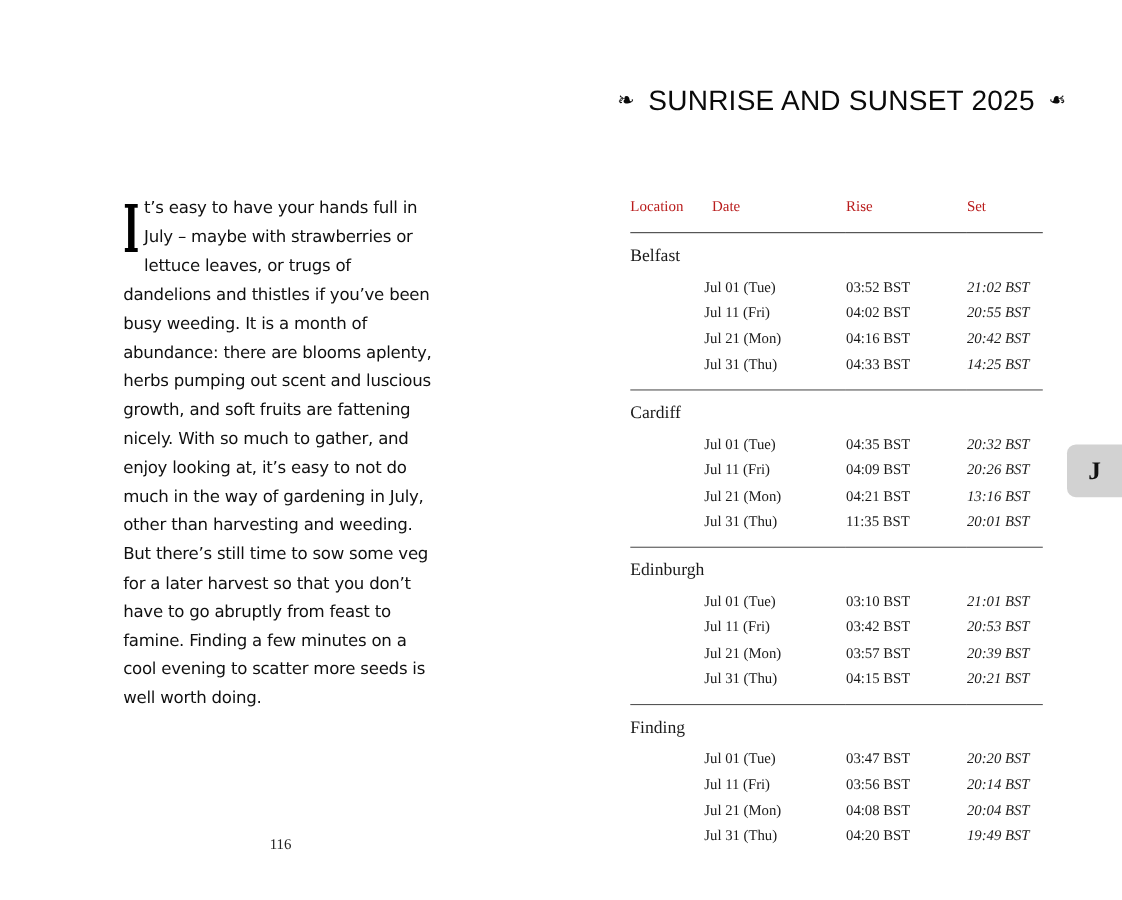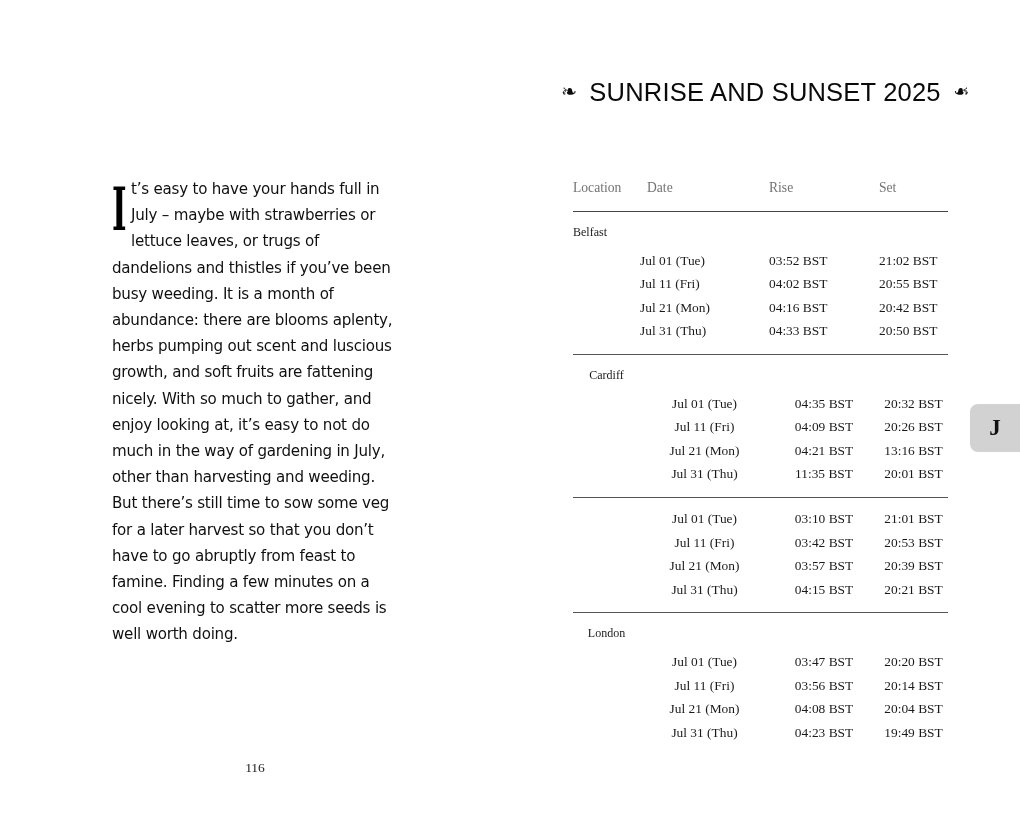--- a/index.html
+++ b/index.html
@@ -104,52 +104,51 @@
   .sun-table col.c-loc  { width: 67px; }
   .sun-table col.c-date { width: 129px; }
   .sun-table col.c-rise { width: 110px; }
   .sun-table col.c-set  { width: 69px; }
 
   .sun-table th {
     font-weight: normal;
     text-align: left;
     padding: 0 0 15px 0;
     font-size: 13.6px;
-    color: #737373;
+    color: #b91c1c;
     vertical-align: top;
   }
   .sun-table thead tr {
     border-bottom: 1.3px solid #444444;
   }
   .sun-table th.th-date { padding-left: 7px; }
 
   .sun-table tbody.group-sep > tr:first-child > td {
     padding-top: 11px;
   }
   .sun-table tbody.group-sep {
     border-top: 1.3px solid #555555;
-    text-align: center;
   }
   .sun-table tbody.first-group > tr:first-child > td {
     padding-top: 11px;
   }
 
   .sun-table td {
     padding: 0 0 4px 0;
     vertical-align: top;
     line-height: 19.6px;
   }
   .loc-name {
-    font-size: 12px;
+    font-size: 16px;
     color: #1a1a1a;
     white-space: nowrap;
   }
   .cell-date { padding-left: 7px; white-space: nowrap; margin-left: 48px; }
   .cell-rise { white-space: nowrap; }
-  .cell-set  { white-space: nowrap; }
+  .cell-set  { white-space: nowrap; font-style: italic; }
   tr.loc-row td { padding-bottom: 8px; }
   tr.data-row:last-child td { padding-bottom: 13px; }
 
   
   .tab-marker {
     position: absolute;
     left: 970px;
     top: 404px;
     width: 50px;
     height: 48px;
@@ -232,21 +231,21 @@
         <tr class="data-row">
           <td></td>
           <td class="cell-date">Jul 21 (Mon)</td>
           <td class="cell-rise">04:16 BST</td>
           <td class="cell-set">20:42 BST</td>
         </tr>
         <tr class="data-row">
           <td></td>
           <td class="cell-date">Jul 31 (Thu)</td>
           <td class="cell-rise">04:33 BST</td>
-          <td class="cell-set">20:50 BST</td>
+          <td class="cell-set">14:25 BST</td>
         </tr>
       </tbody>
 
       <tbody class="group-sep">
         <tr class="loc-row">
           <td class="loc-name">Cardiff</td>
           <td class="cell-date"></td>
           <td class="cell-rise"></td>
           <td class="cell-set"></td>
         </tr>
@@ -270,20 +269,26 @@
         </tr>
         <tr class="data-row">
           <td></td>
           <td class="cell-date">Jul 31 (Thu)</td>
           <td class="cell-rise">11:35 BST</td>
           <td class="cell-set">20:01 BST</td>
         </tr>
       </tbody>
 
       <tbody class="group-sep">
+        <tr class="loc-row">
+          <td class="loc-name">Edinburgh</td>
+          <td class="cell-date"></td>
+          <td class="cell-rise"></td>
+          <td class="cell-set"></td>
+        </tr>
         <tr class="data-row">
           <td></td>
           <td class="cell-date">Jul 01 (Tue)</td>
           <td class="cell-rise">03:10 BST</td>
           <td class="cell-set">21:01 BST</td>
         </tr>
         <tr class="data-row">
           <td></td>
           <td class="cell-date">Jul 11 (Fri)</td>
           <td class="cell-rise">03:42 BST</td>
@@ -298,21 +303,21 @@
         <tr class="data-row">
           <td></td>
           <td class="cell-date">Jul 31 (Thu)</td>
           <td class="cell-rise">04:15 BST</td>
           <td class="cell-set">20:21 BST</td>
         </tr>
       </tbody>
 
       <tbody class="group-sep">
         <tr class="loc-row">
-          <td class="loc-name">London</td>
+          <td class="loc-name">Finding</td>
           <td class="cell-date"></td>
           <td class="cell-rise"></td>
           <td class="cell-set"></td>
         </tr>
         <tr class="data-row">
           <td></td>
           <td class="cell-date">Jul 01 (Tue)</td>
           <td class="cell-rise">03:47 BST</td>
           <td class="cell-set">20:20 BST</td>
         </tr>
@@ -324,21 +329,21 @@
         </tr>
         <tr class="data-row">
           <td></td>
           <td class="cell-date">Jul 21 (Mon)</td>
           <td class="cell-rise">04:08 BST</td>
           <td class="cell-set">20:04 BST</td>
         </tr>
         <tr class="data-row">
           <td></td>
           <td class="cell-date">Jul 31 (Thu)</td>
-          <td class="cell-rise">04:23 BST</td>
+          <td class="cell-rise">04:20 BST</td>
           <td class="cell-set">19:49 BST</td>
         </tr>
       </tbody>
     </table>
 
   </div>
 
   <div class="tab-marker">
     <span>J</span>
   </div>

